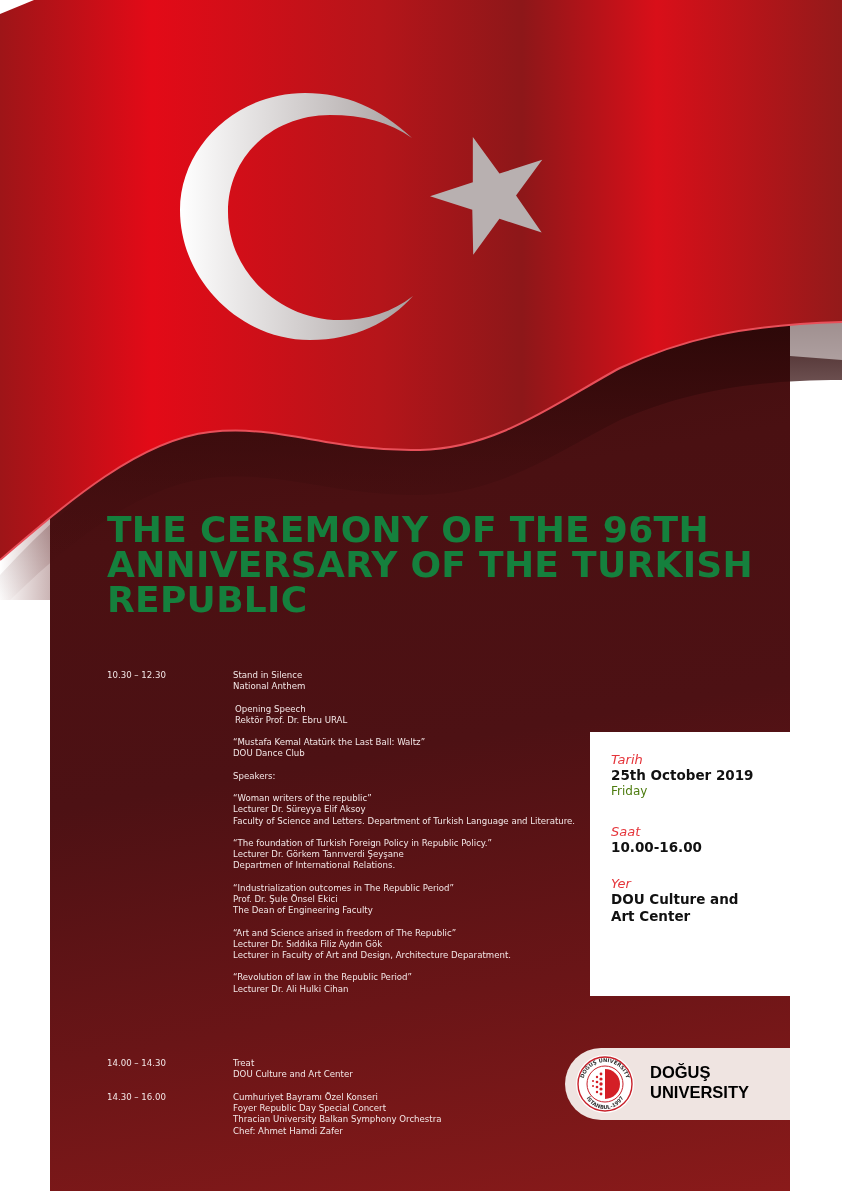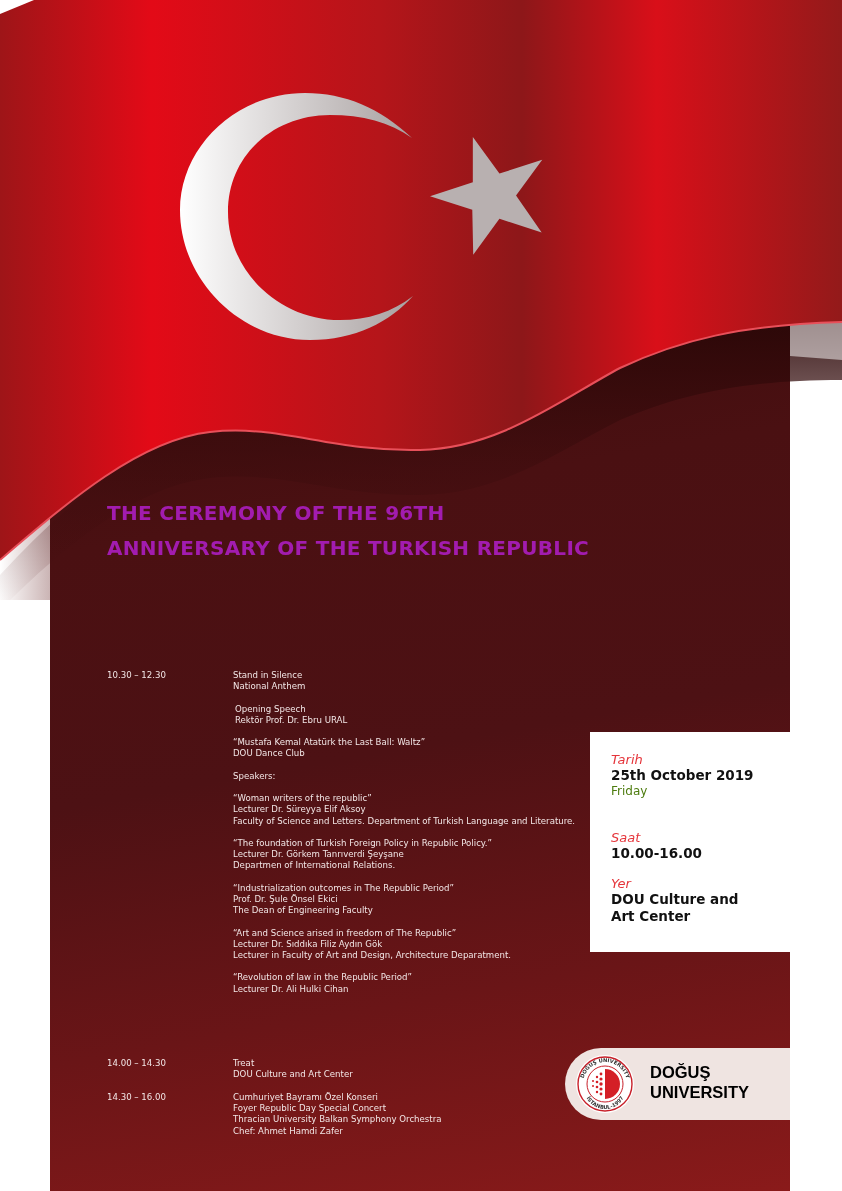--- a/index.html
+++ b/index.html
@@ -8,33 +8,33 @@
     background: #ffffff;
     font-family: "Liberation Sans", "DejaVu Sans", sans-serif;
   }
   .panel {
     position: absolute; left: 50px; top: 300px; width: 740px; height: 891px;
     background: linear-gradient(170deg, #3a0c0c 0%, #4a1012 25%, #4d1114 50%, #6a1517 75%, #8a1a1a 100%);
   }
   .flag-svg { position: absolute; left: 0; top: 0; width: 842px; height: 600px; }
 
   .title {
-    position: absolute; left: 107px; top: 496px; width: 700px;
-    color: #a21caf; font-family: "DejaVu Sans", sans-serif; font-weight: bold;
-    font-size: 20px; line-height: 35px; letter-spacing: 0.3px;
+    position: absolute; left: 107px; top: 512px; width: 700px;
+    color: #15803d; font-family: "DejaVu Sans", sans-serif; font-weight: bold;
+    font-size: 36px; line-height: 35px; letter-spacing: 0.3px;
   }
   .schedule { position: absolute; left: 107px; top: 670px; width: 480px; color: #f2e6e6; font-family: "DejaVu Sans", sans-serif; font-size: 8.6px; line-height: 11.2px; }
   .slot { position: absolute; left: 0; width: 480px; }
   .slot-time { position: absolute; left: 0; top: 0; width: 110px; }
   .slot-items { position: absolute; left: 126px; top: 0; width: 360px; }
   .item { margin-bottom: 11.2px; }
   .item .line { display: block; white-space: nowrap; }
 
   .info-box {
-    position: absolute; left: 590px; top: 732px; width: 200px; height: 220px;
+    position: absolute; left: 590px; top: 732px; width: 200px; height: 264px;
     background: #ffffff;
   }
   .info-group { position: absolute; left: 21px; }
   .info-label { color: #e5343a; font-style: italic; font-size: 13px; line-height: 15px; font-family: "DejaVu Sans", sans-serif; }
   .info-value { color: #111111; font-weight: bold; font-size: 13.5px; line-height: 17px; font-family: "DejaVu Sans", sans-serif; }
   .info-sub { color: #4d7c0f; font-size: 12px; line-height: 15px; font-family: "DejaVu Sans", sans-serif; }
 
   .logo-banner {
     position: absolute; left: 565px; top: 1048px; width: 225px; height: 72px;
     background: #efe4e1; border-radius: 36px 0 0 36px;
@@ -169,21 +169,21 @@
     </div>
   </div>
 </div>
 
 <div class="info-box">
   <div class="info-group" style="top:20px;">
     <div class="info-label">Tarih</div>
     <div class="info-value">25th October 2019</div>
     <div class="info-sub">Friday</div>
   </div>
-  <div class="info-group" style="top:98px;">
+  <div class="info-group" style="top:92px;">
     <div class="info-label">Saat</div>
     <div class="info-value">10.00-16.00</div>
   </div>
   <div class="info-group" style="top:144px;">
     <div class="info-label">Yer</div>
     <div class="info-value">DOU Culture and</div>
     <div class="info-value">Art Center</div>
   </div>
 </div>
 

